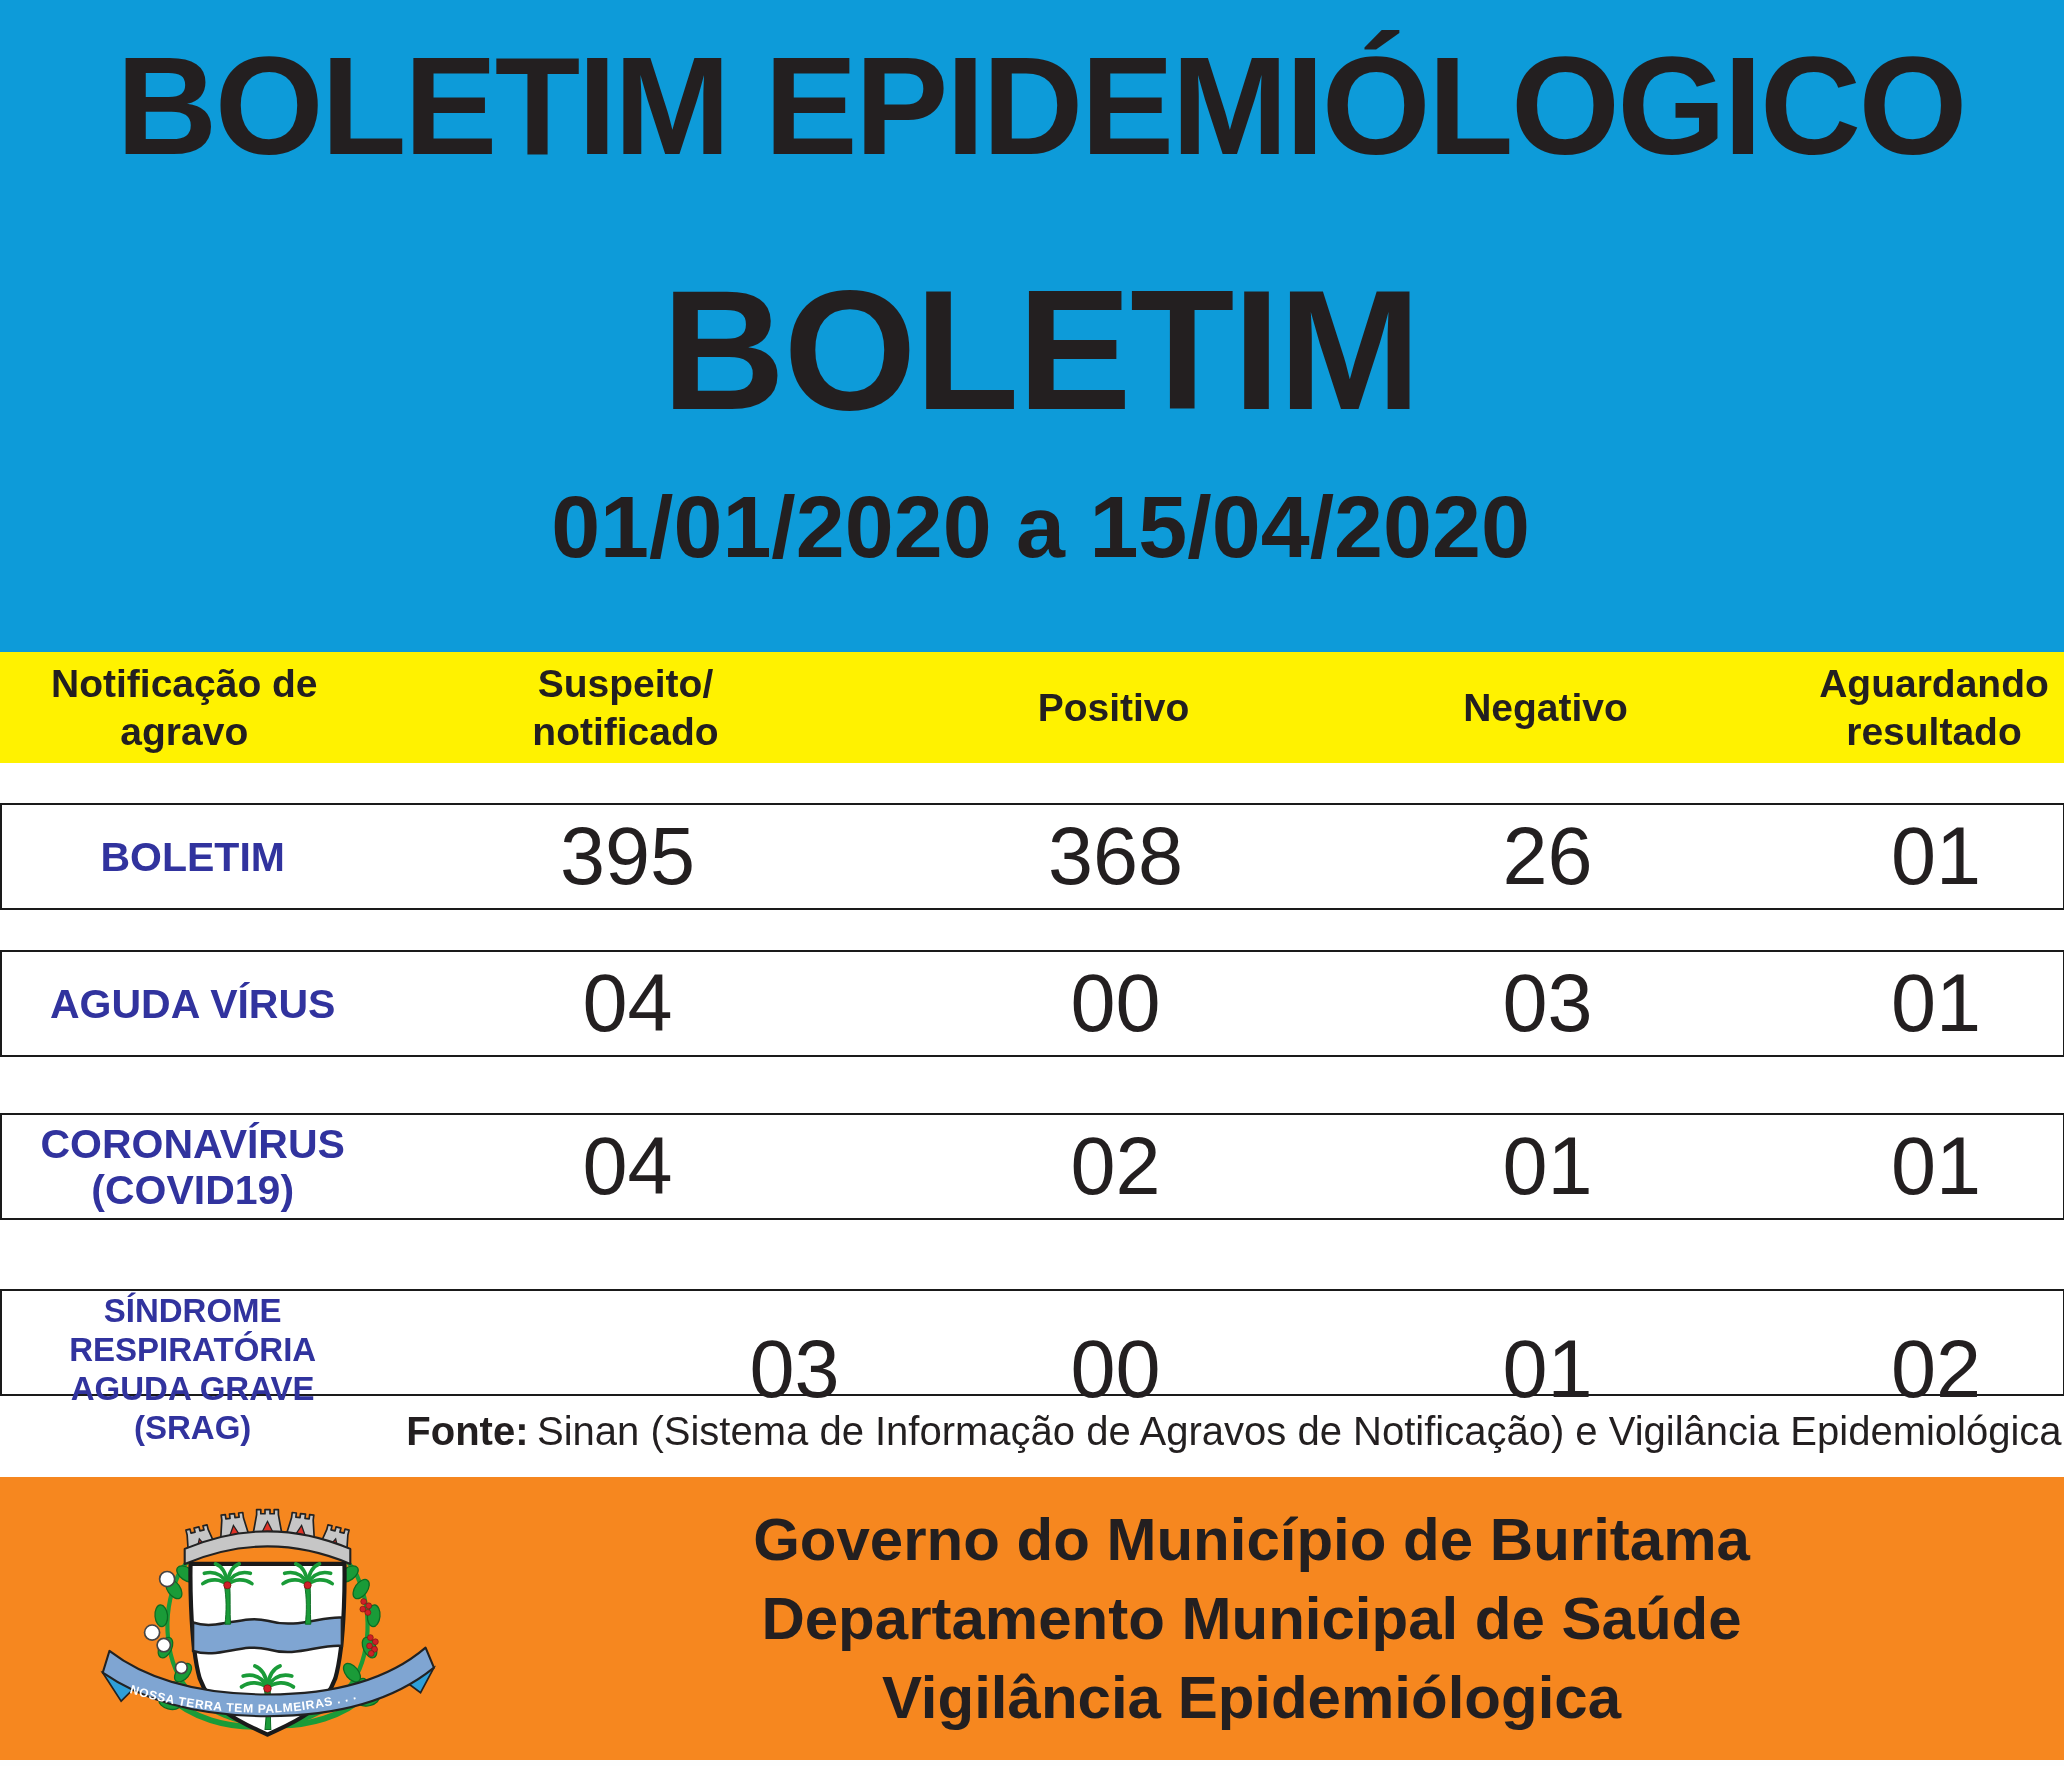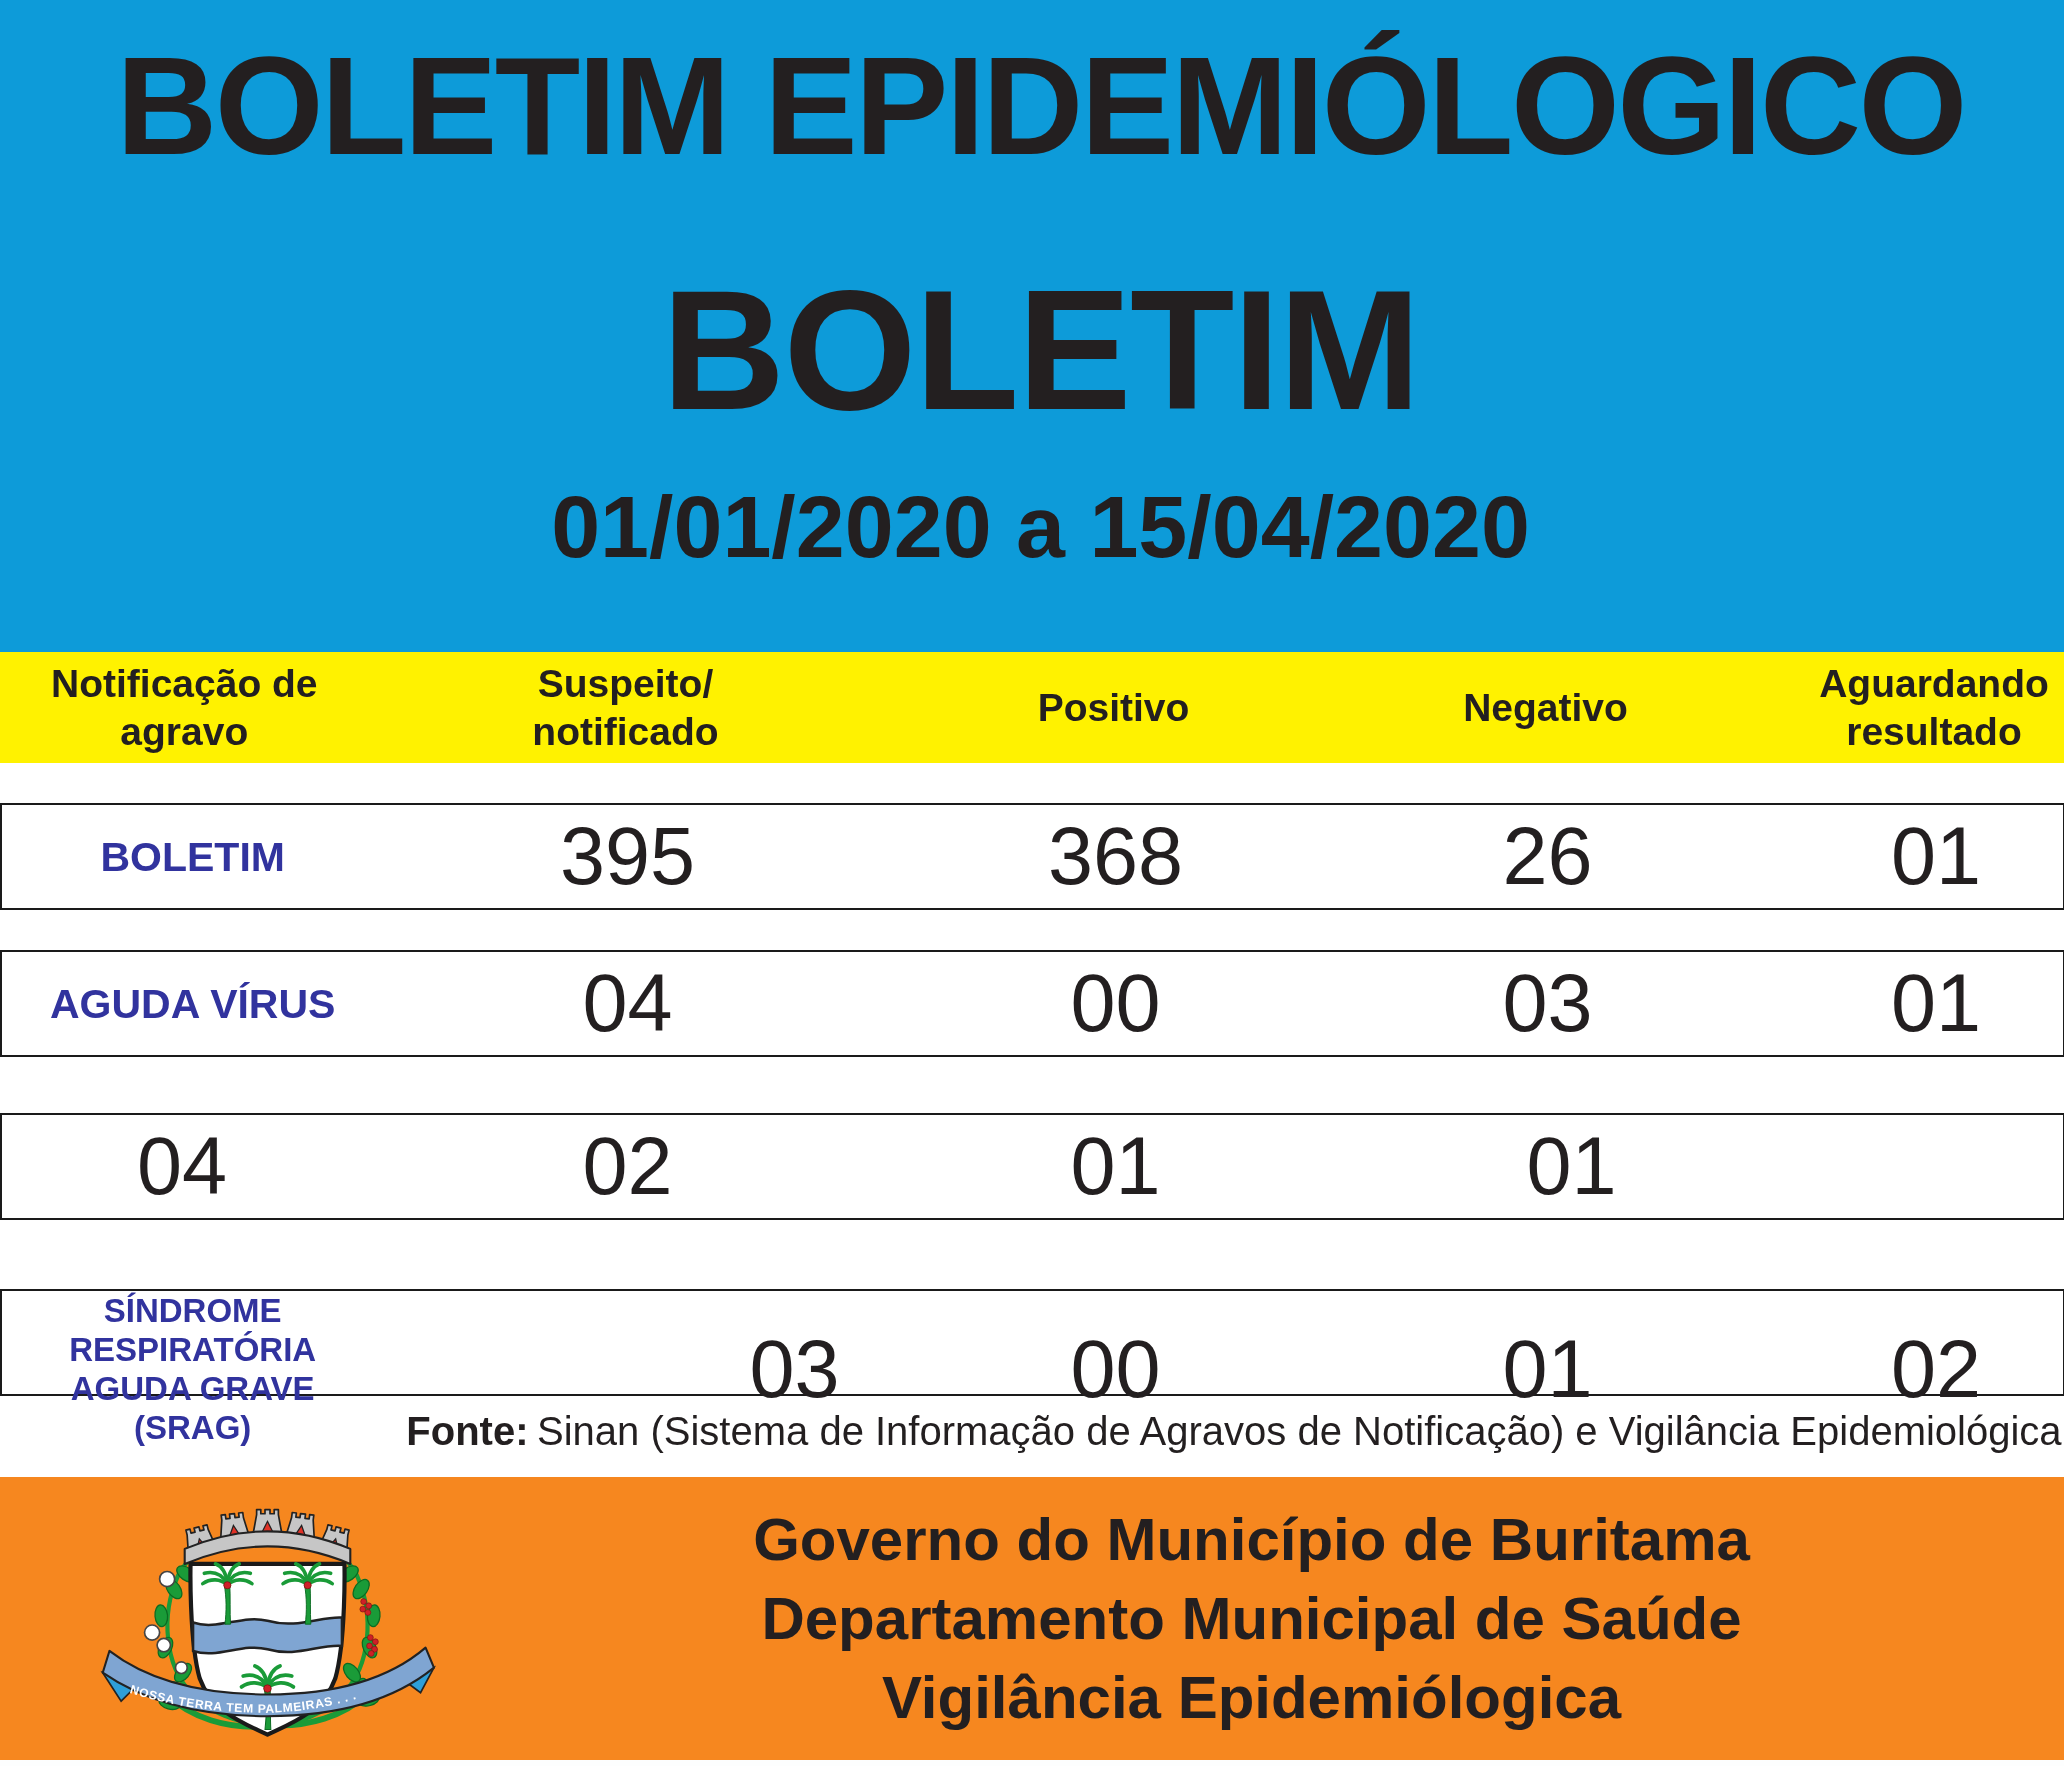--- a/index.html
+++ b/index.html
@@ -73,20 +73,22 @@
 
 <div class="row grid5 mt-b">
   <div class="cell label">AGUDA VÍRUS</div>
   <div class="cell num">04</div>
   <div class="cell num">00</div>
   <div class="cell num">03</div>
   <div class="cell num c5">01</div>
 </div>
 
 <div class="row grid5 mt-c">
+  <div class="cell label">CORONAVÍRUS
+(COVID19)</div>
   <div class="cell num">04</div>
   <div class="cell num">02</div>
   <div class="cell num">01</div>
   <div class="cell num c5">01</div>
 </div>
 
 <div class="row grid5 mt-d">
   <div class="cell label small">SÍNDROME RESPIRATÓRIA
 AGUDA GRAVE (SRAG)</div>
   <div class="cell num shift-r">03</div>

